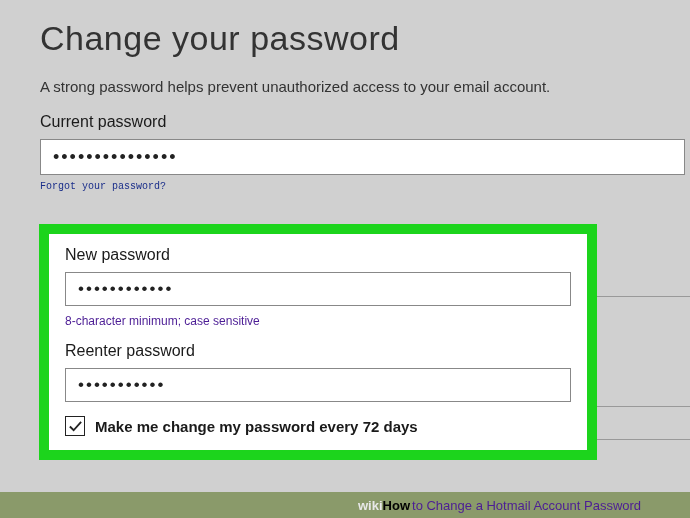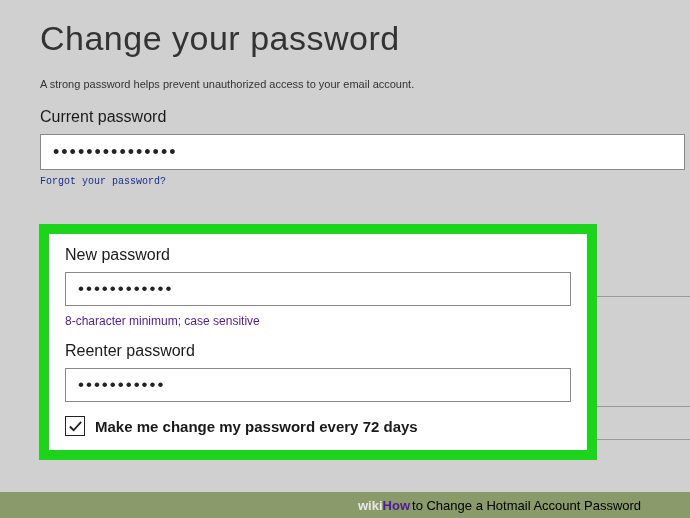--- a/index.html
+++ b/index.html
@@ -15,21 +15,21 @@
       padding: 19px 40px 0 40px;
     }
     h1 {
       font-size: 34px;
       font-weight: 300;
       color: #333;
       margin-bottom: 20px;
       letter-spacing: 0.5px;
     }
     .subtitle {
-      font-size: 11px;
+      font-size: 15px;
       color: #333;
       margin-bottom: 18px;
     }
     .field-label {
       font-size: 16px;
       color: #1a1a1a;
       font-weight: 400;
       margin-bottom: 8px;
       display: block;
     }
@@ -128,25 +128,25 @@
       padding-left: 310px;
       font-size: 13px;
       color: #fff;
     }
     .wiki {
       color: #e8e8e8;
       font-weight: 600;
       margin-left: 48px;
     }
     .how {
-      color: #4c1d95;
+      color: #000000;
       font-weight: 600;
     }
     .caption-rest {
-      color: #000000;
+      color: #4c1d95;
       font-weight: 400;
       margin-left: 2px;
     }
   </style>
 </head>
 <body>
 
 <div class="content">
   <h1>Change your password</h1>
   <div class="subtitle">A strong password helps prevent unauthorized access to your email account.</div>

